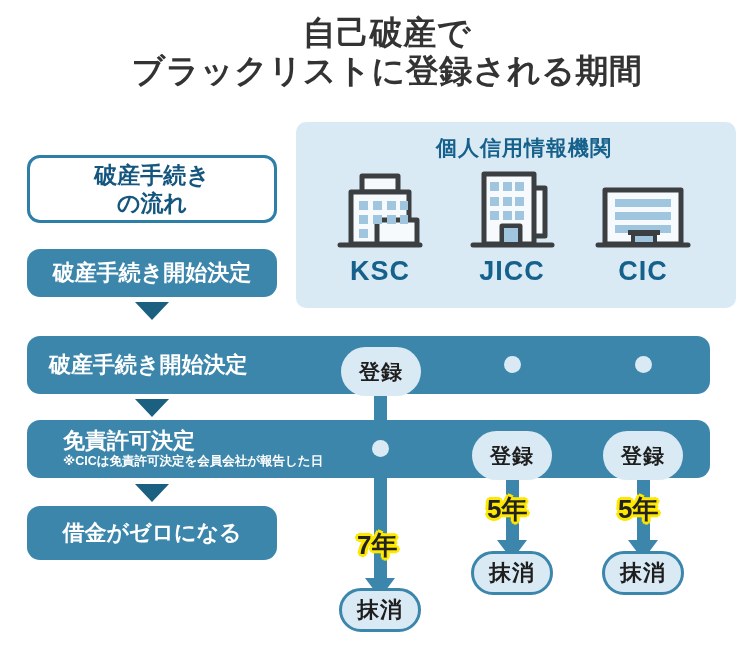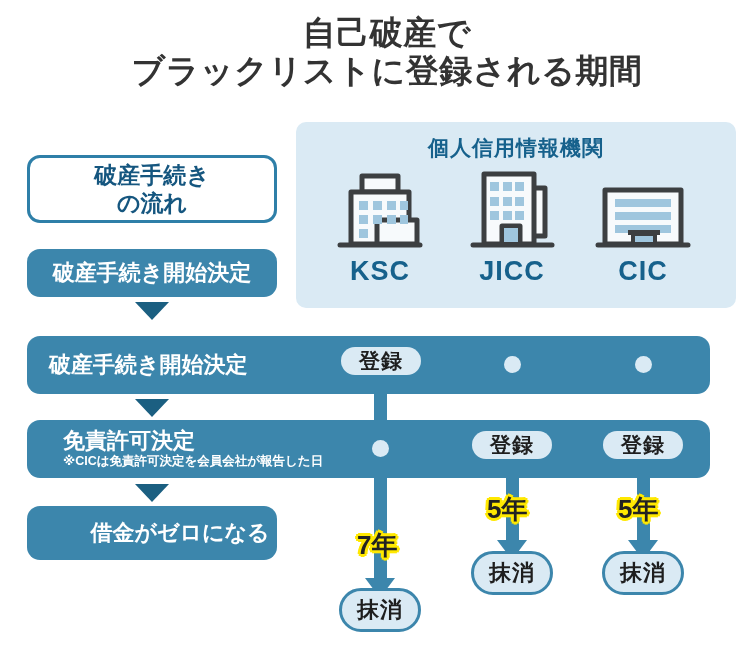--- a/index.html
+++ b/index.html
@@ -40,21 +40,21 @@
     position: absolute;
     left: 296px;
     top: 122px;
     width: 440px;
     height: 186px;
     background: #daeaf4;
     border-radius: 10px;
   }
   .agency-title {
     position: absolute;
-    left: 0;
+    left: 8px;
     top: 12px;
     width: 440px;
     text-align: center;
     color: #16618c;
     font-weight: bold;
     font-size: 21px;
     letter-spacing: 1px;
   }
   .agency-col {
     position: absolute;
@@ -138,21 +138,21 @@
     flex-direction: column;
     align-items: flex-start;
     justify-content: center;
     color: #ffffff;
     font-weight: bold;
   }
   #row1 .row-label { font-size: 22px; }
   #row2 .row-label { left: 36px; align-items: flex-start; }
   #row2 .main-text { font-size: 22px; line-height: 24px; }
   #row2 .note-text { font-size: 12.5px; line-height: 16px; font-weight: bold; }
-  #row3 .row-label { left: 0; width: 250px; align-items: center; font-size: 22px; padding-left: 28px; }
+  #row3 .row-label { left: 0; width: 250px; align-items: center; font-size: 22px; }
 
   
   .conn {
     position: absolute;
     background: #3c86ac;
     width: 13px;
   }
 
   
   .pill {
@@ -162,21 +162,21 @@
     border-radius: 999px;
     display: flex;
     align-items: center;
     justify-content: center;
     color: #1e1e1e;
     font-weight: bold;
     font-size: 21px;
     letter-spacing: 1px;
   }
   .pill.reg {
-    width: 80px; height: 28px;
+    width: 80px; height: 49px;
   }
   .pill.era {
     width: 82px; height: 44px;
     border: 3px solid #3c86ac;
     font-size: 22px;
   }
   .dot {
     position: absolute;
     width: 17px; height: 17px;
     border-radius: 50%;

